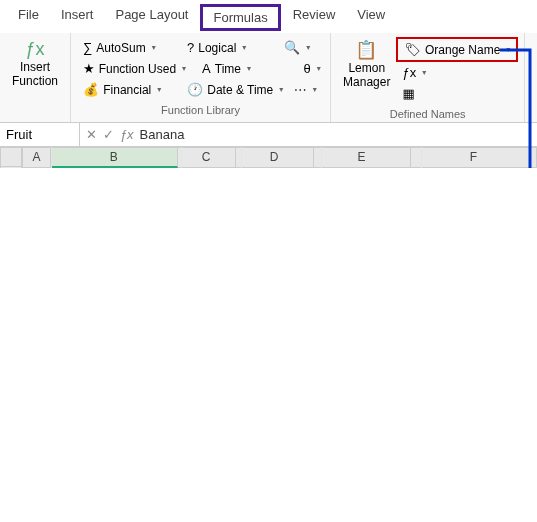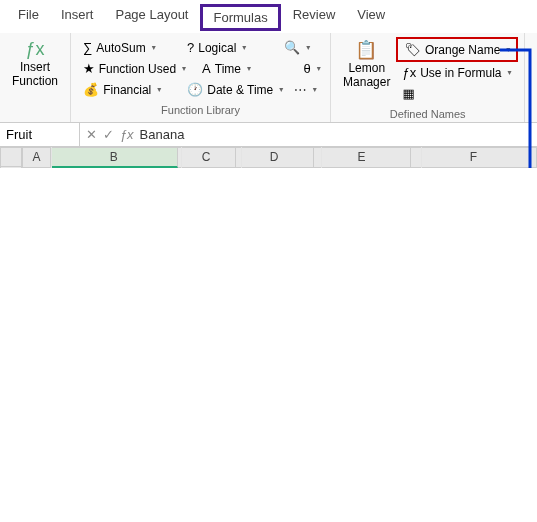--- a/index.html
+++ b/index.html
@@ -159,21 +159,20 @@
         <span>Lemon</span>
         <span>Manager</span>
       </div>
       <div class="btn-grid">
         <div class="small-btn carrot define-name">
             <span class="icon">🏷</span>
             <span>Orange Name</span>
           </div>
         <div class="small-btn carrot">
             <span class="icon">ƒx</span>
-            <span>Use in Formula</span>
           </div>
         <div class="small-btn">
             <span class="icon">▦</span>
           </div>
       </div>
     </div>
     <div class="group-label">Defined Names</div>
   </div>
 </div>
 

